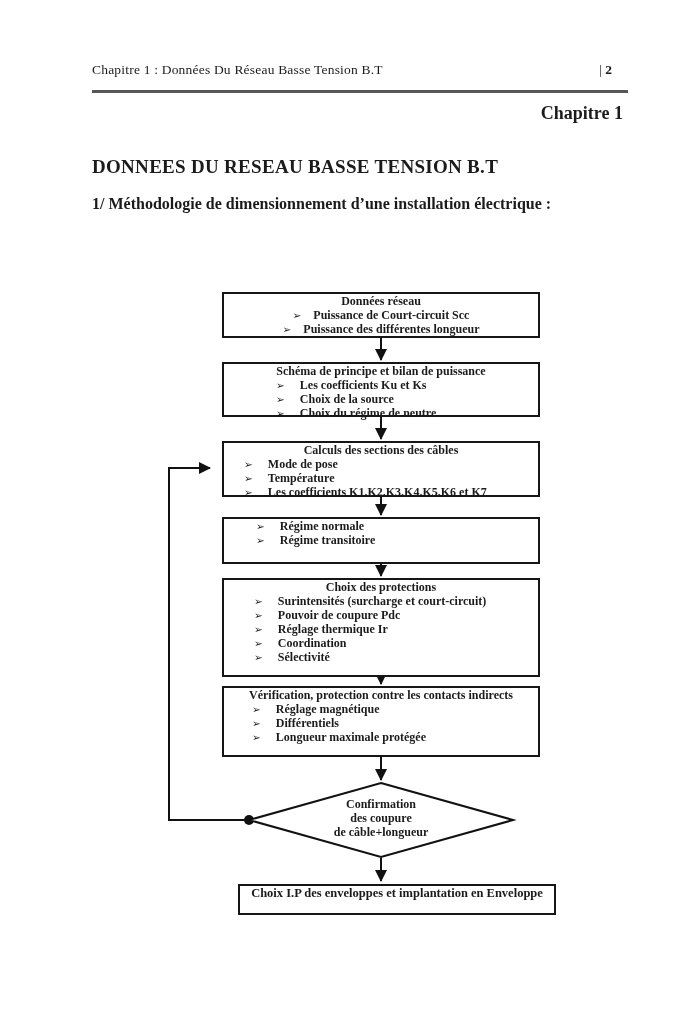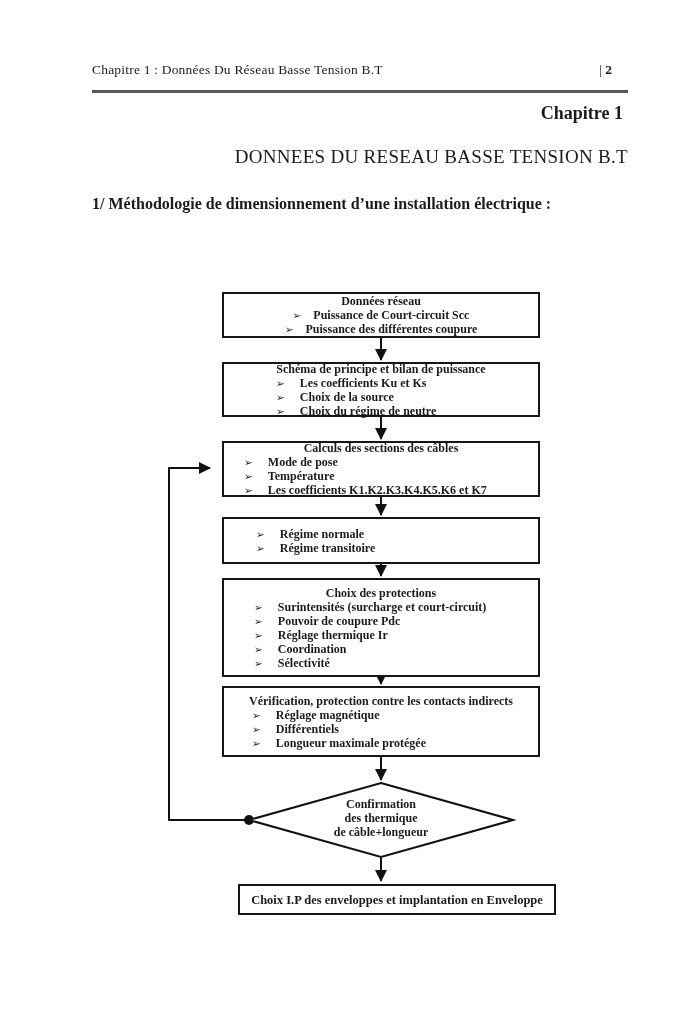--- a/index.html
+++ b/index.html
@@ -9,30 +9,30 @@
     position:relative; width:700px; height:1028px; background:#ffffff;
     overflow:hidden; margin:0 auto;
   }
   
   .header-left  { position:absolute; left:92px; top:62px; font-size:13.5px; letter-spacing:.2px; }
   .header-right { position:absolute; right:88px; top:62px; font-size:13.5px; }
   .header-right b { font-weight:bold; }
   .header-rule  { position:absolute; left:92px; top:90px; width:536px; height:3px; background:#585858; }
   
   .chapter-label { position:absolute; right:77px; top:103px; font-size:18px; font-weight:bold; }
-  .doc-title { position:absolute; left:92px; right:72px; top:146px; text-align:right;
-               font-size:19px; font-weight:normal; letter-spacing:.3px; }
+  .doc-title { position:absolute; left:92px; right:72px; top:156px; text-align:left;
+               font-size:19px; font-weight:bold; letter-spacing:.3px; }
   .section-heading { position:absolute; left:92px; top:195px; font-size:16px; font-weight:bold; }
   .intro { position:absolute; left:92px; top:228px; width:540px; font-size:16px;
            line-height:27px; text-indent:46px; }
   
   .connector-layer { position:absolute; left:0; top:0; width:700px; height:1028px; pointer-events:none; }
   .fbox {
     position:absolute; left:222px; width:318px; border:2px solid #161616; background:#fff;
-    display:flex; flex-direction:column; justify-content:center;
+    display:flex; flex-direction:column; 
     font-size:12px; font-weight:bold; line-height:14px;
   }
   .fbox-title { text-align:center; }
   .fbox ul { list-style:none; }
   .fitem { display:flex; gap:15px; align-items:baseline; }
   .fbox.center .fitem { justify-content:center; gap:12px; }
   .blt { font-family:"DejaVu Sans","Liberation Sans",sans-serif; font-size:10.5px; flex:0 0 auto; }
   .sub { font-size:9px; vertical-align:sub; }
   .box-1 { top:292px; height:46px; }
   .box-2 { top:362px; height:55px; }
@@ -80,21 +80,21 @@
 
   <div class="fbox box-1 center">
     <div class="fbox-title">Données réseau</div>
     <ul>
       <li class="fitem">
           <span class="blt">➢</span>
           <span>Puissance de Court-circuit Scc</span>
         </li>
       <li class="fitem">
           <span class="blt">➢</span>
-          <span>Puissance des différentes coupure</span>
+          <span>Puissance des différentes longueur</span>
         </li>
     </ul>
   </div>
 
   <div class="fbox box-2">
     <div class="fbox-title">Schéma de principe et bilan de puissance</div>
     <ul style="padding-left:52px">
       <li class="fitem">
           <span class="blt">➢</span>
           <span>Les coefficients Ku et Ks</span>
@@ -180,21 +180,21 @@
         </li>
       <li class="fitem">
           <span class="blt">➢</span>
           <span>Longueur maximale protégée</span>
         </li>
     </ul>
   </div>
 
   <div class="decision-label">
     <div>Confirmation</div>
-    <div>des thermique</div>
+    <div>des coupure</div>
     <div>de câble+longueur</div>
   </div>
 
   <div class="fbox final-box">
     <div class="fbox-title">Choix I.P des enveloppes et implantation en Enveloppe</div>
   </div>
 
 </div>
 
 </body></html>

